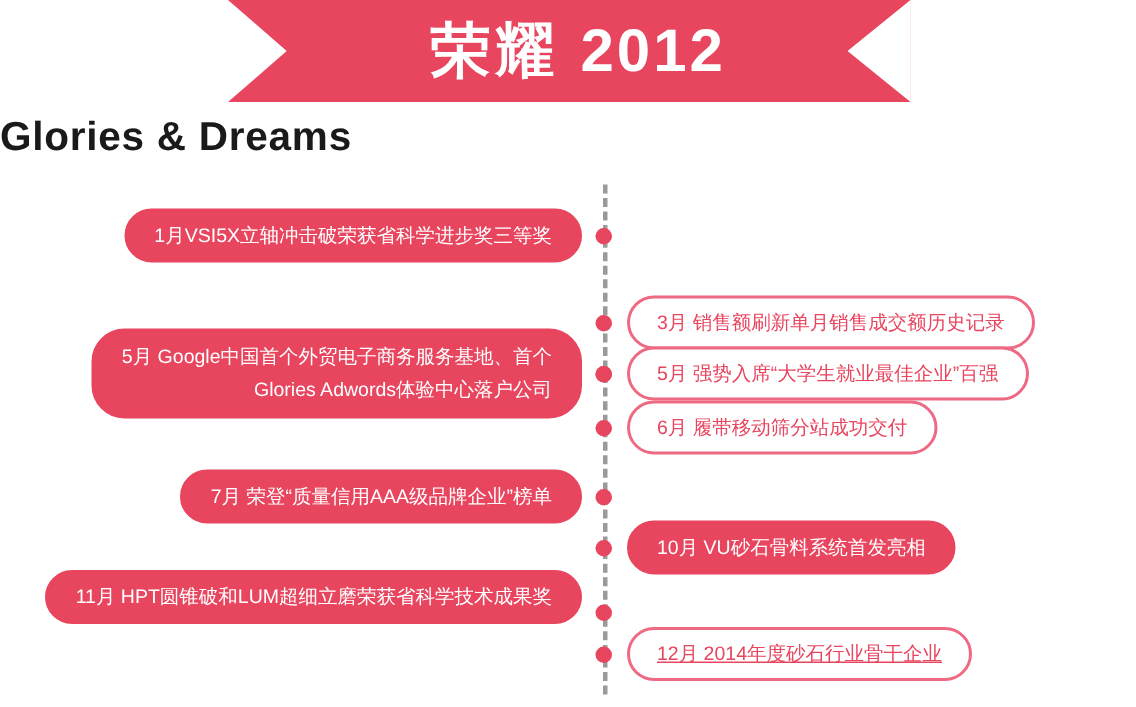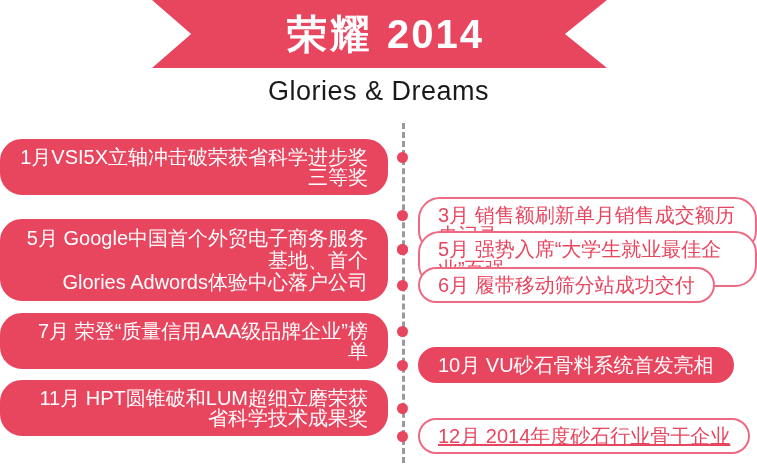--- a/index.html
+++ b/index.html
@@ -75,23 +75,22 @@
   .banner-year {
     font-size: 40px;
     font-weight: bold;
     letter-spacing: 2px;
   }
   .subtitle {
     position: absolute;
     left: 0;
     top: 76px;
     width: 757px;
-    text-align: center;
     font-size: 27px;
-    font-weight: normal;
+    font-weight: bold;
     color: #1a1a1a;
     letter-spacing: 0.5px;
   }
 
   
   .timeline {
     position: absolute;
     left: 0;
     top: 115px;
     width: 757px;
@@ -111,21 +110,21 @@
     width: 11px;
     height: 11px;
     border-radius: 50%;
     background: #e8455f;
   }
 
   .pill {
     position: absolute;
     box-sizing: border-box;
     border-radius: 22px;
-    font-size: 20px;
+    font-size: 13px;
     line-height: 20px;
     padding: 6px 18px;
     white-space: pre-line;
   }
   .pill.filled {
     background: #e8455f;
     color: #ffffff;
     border: 2px solid #e8455f;
   }
   .pill.outlined {
@@ -144,21 +143,21 @@
   }
 </style>
 </head>
 <body>
 
 <div class="header">
   <div class="banner">
     <div class="banner-inner">
       <div class="banner-text">
         <span class="banner-cn">荣耀</span>
-        <span class="banner-year">2014</span>
+        <span class="banner-year">2012</span>
       </div>
     </div>
     <div class="banner-notch-right"></div>
   </div>
   <div class="subtitle">Glories &amp; Dreams</div>
 </div>
 
 <div class="timeline">
   <div class="axis"></div>
   <div id="events-layer">

